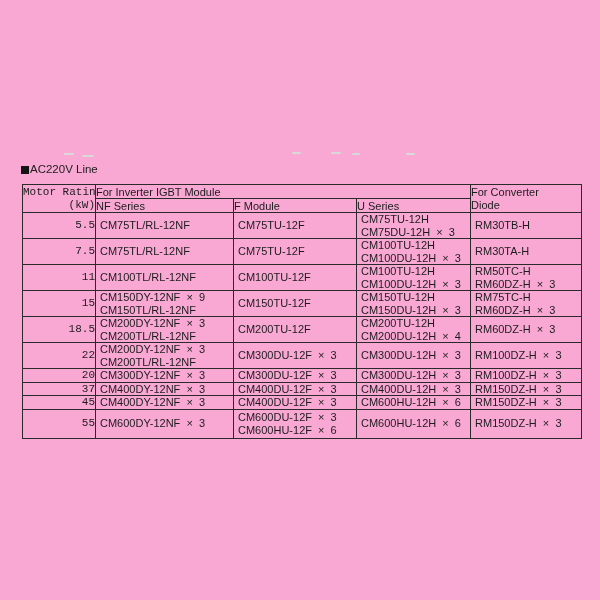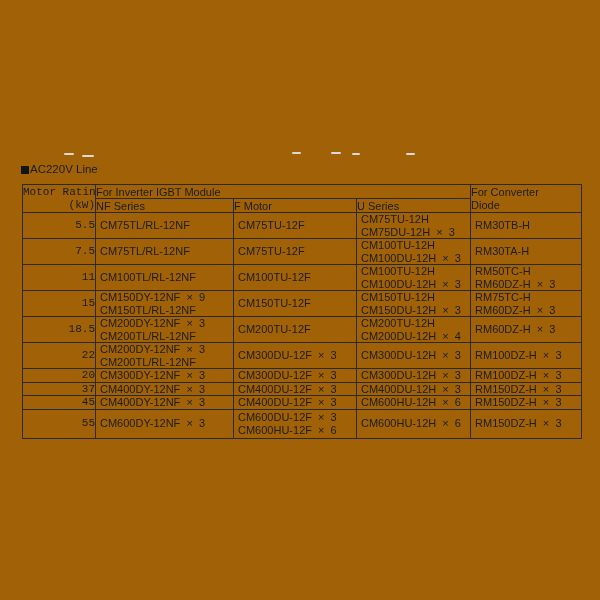--- a/index.html
+++ b/index.html
@@ -4,21 +4,21 @@
 <style>
   html, body {
     margin: 0;
     padding: 0;
     background: #ffffff;
   }
   .page {
     position: relative;
     width: 600px;
     height: 600px;
-    background: #a16207;
+    background: #f9a8d4;
     font-family: "Liberation Sans", sans-serif;
     color: #1c1c1c;
     overflow: hidden;
   }
   .artifact {
     position: absolute;
     background: #d9d9d9;
     height: 2px;
     border-radius: 1px;
   }
@@ -100,21 +100,21 @@
           <span class="ln">(kW)</span>
         </th>
         <th class="c-center" colspan="3">For Inverter IGBT Module</th>
         <th class="c-center" rowspan="2">
           <span class="ln">For Converter</span>
           <span class="ln">Diode</span>
         </th>
       </tr>
       <tr class="hr">
         <th class="c-txt">NF Series</th>
-        <th class="c-txt">F Motor</th>
+        <th class="c-txt">F Module</th>
         <th class="c-txt">U Series</th>
       </tr>
     </thead>
     <tbody>
       <tr class="r2">
         <td class="c-kw">
             <span class="ln">5.5</span>
           </td>
         <td class="c-txt">
             <span class="ln">CM75TL/RL-12NF</span>

